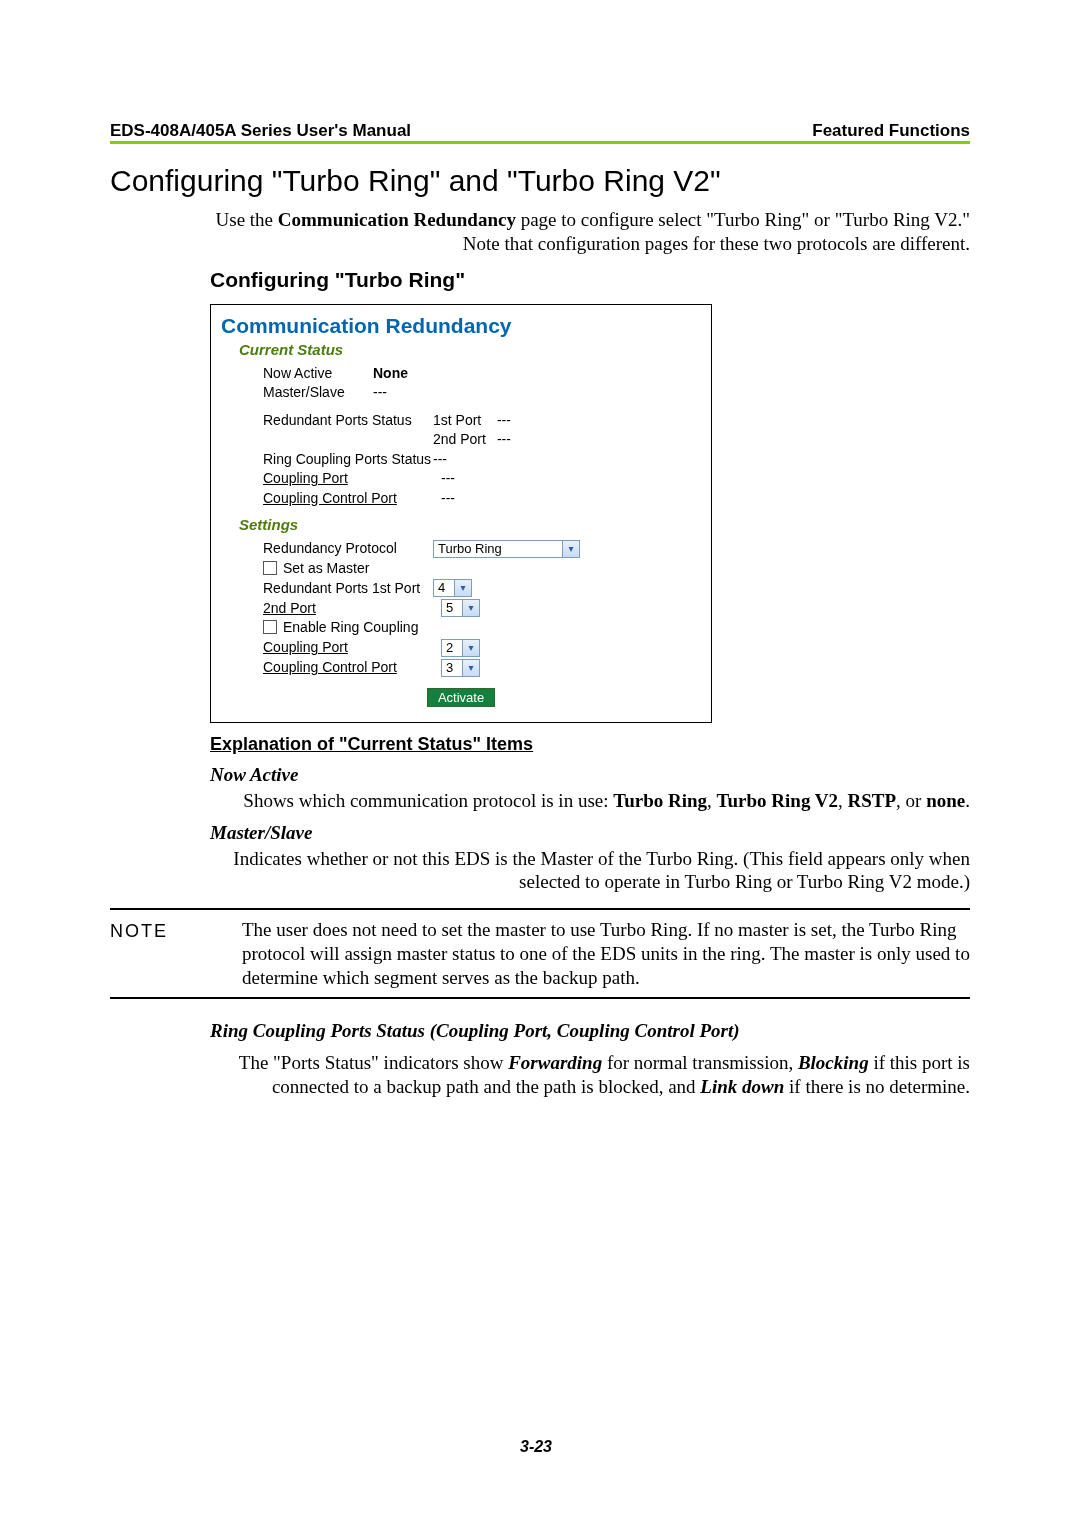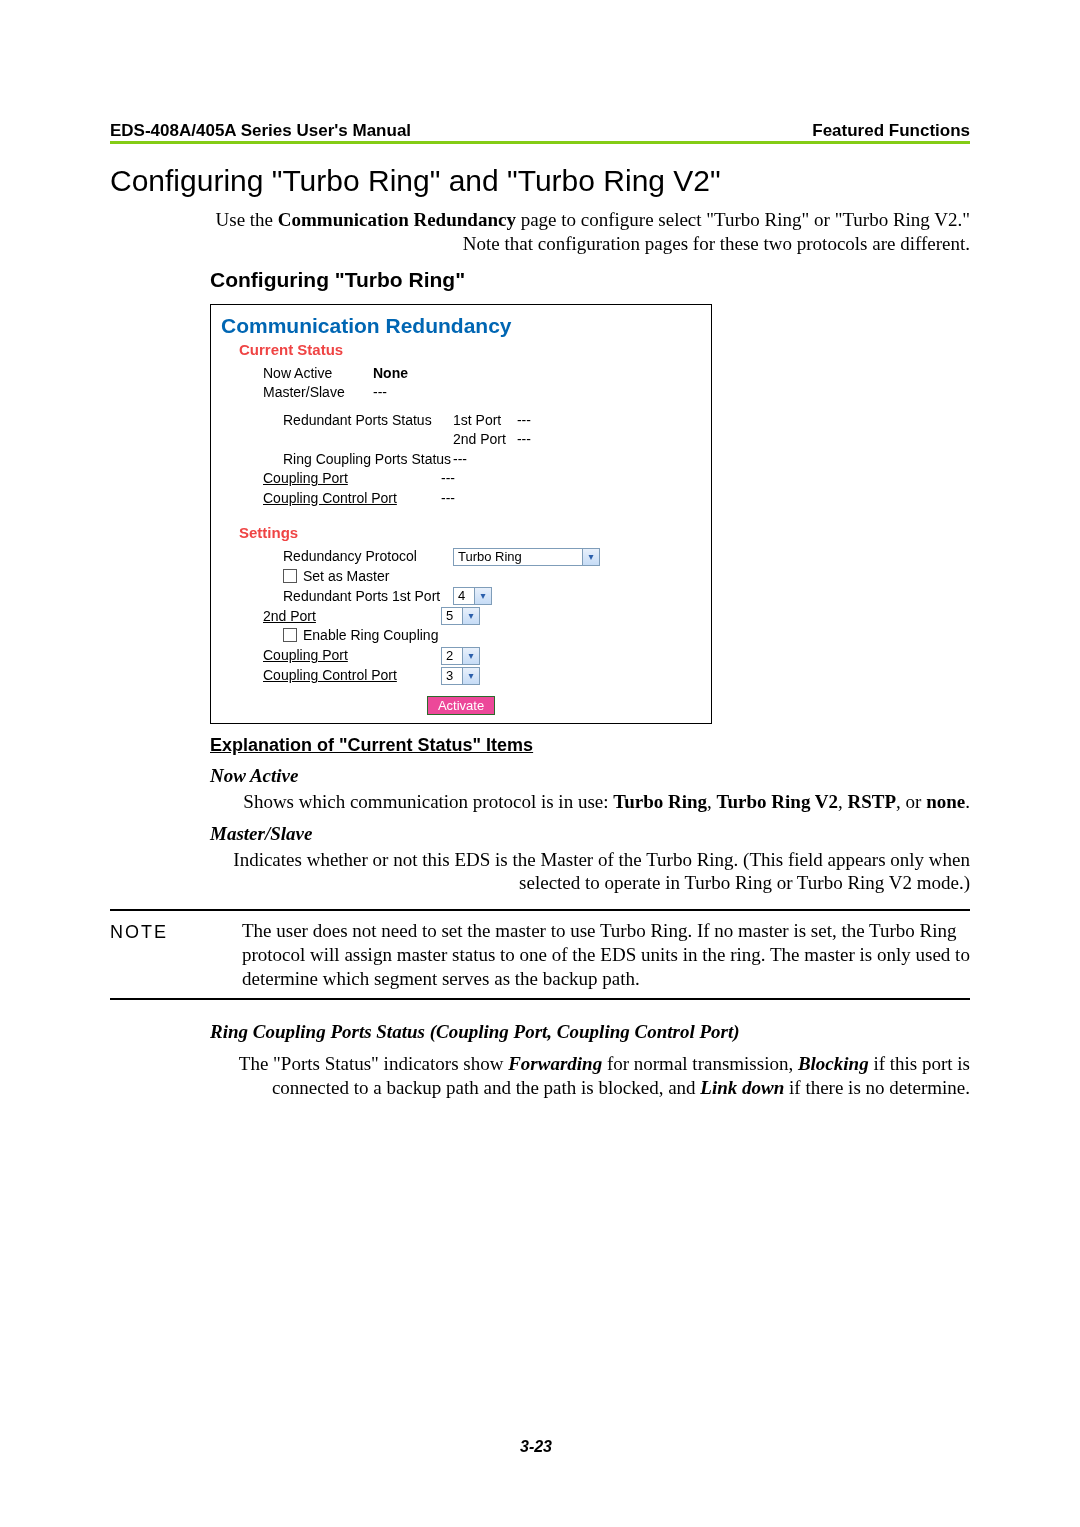--- a/index.html
+++ b/index.html
@@ -50,32 +50,33 @@
     background: #fff;
     padding: 8px 10px 8px 10px;
   }
   .ss-title {
     color: #0066b3;
     font-weight: bold;
     font-size: 21px;
     margin-bottom: 2px;
   }
   .ss-heading {
-    color: #ef4444;
+    color: #4d7c0f;
     font-weight: bold;
     font-size: 15px;
     margin: 2px 0 4px 18px;
+    font-style: italic;
   }
   .ss-row {
     display: flex;
     margin-left: 42px;
     padding: 1px 0;
     align-items: center;
   }
-  .ss-label { width: 170px; margin-left: 20px; }
+  .ss-label { width: 170px; }
   .ss-label-narrow { width: 110px; }
   .ss-label-right { width: 170px; padding-right: 8px; text-decoration: underline; }
   .ss-val { }
   .ss-portcol { width: 60px; display: inline-block; }
   .cb {
     display: inline-block;
     width: 12px; height: 12px;
     border: 1px solid #555;
     background: #fff;
     vertical-align: -2px;
@@ -98,22 +99,22 @@
   .select-sim .sel-arrow {
     width: 16px; height: 100%;
     background: linear-gradient(#e8f0fb,#c6dcf6);
     border-left: 1px solid #7f9db9;
     display: flex; align-items: center; justify-content: center;
     color: #2b5fab;
     font-size: 10px;
   }
   .activate-btn {
     display: block;
-    margin: 10px auto 0 auto;
-    background: #ec4899;
+    margin: 10px auto 7px auto;
+    background: #15803d;
     color: #fff;
     border: 1px solid #2c6a2c;
     font-size: 13px;
     padding: 1px 10px;
     font-family: Arial, Helvetica, sans-serif;
   }
   .exp-heading {
     font-family: Arial, Helvetica, sans-serif;
     font-weight: bold;
     text-decoration: underline;
@@ -210,21 +211,21 @@
       </div>
       <div class="ss-row">
         <div class="ss-label-right">Coupling Port</div>
         <div class="ss-val">---</div>
       </div>
       <div class="ss-row">
         <div class="ss-label-right">Coupling Control Port</div>
         <div class="ss-val">---</div>
       </div>
 
-      <div class="ss-heading" style="margin-top:16px;">Settings</div>
+      <div class="ss-heading" style="margin-top:8px;">Settings</div>
 
       <div class="ss-row">
         <div class="ss-label">Redundancy Protocol</div>
         <div class="select-sim sel-wide">
           <span class="sel-txt">Turbo Ring</span>
           <span class="sel-arrow">▾</span>
         </div>
       </div>
 
       <div class="ss-row">

